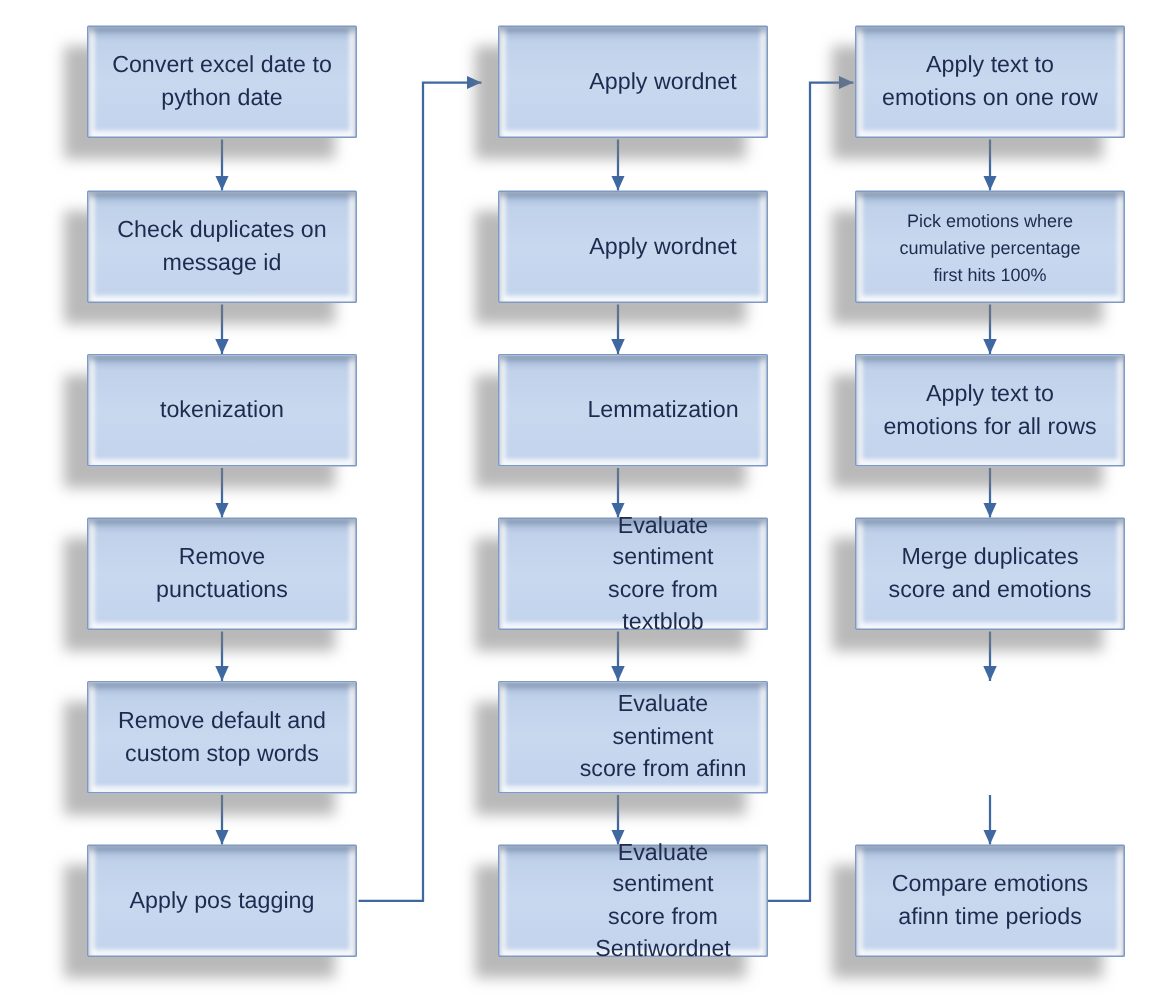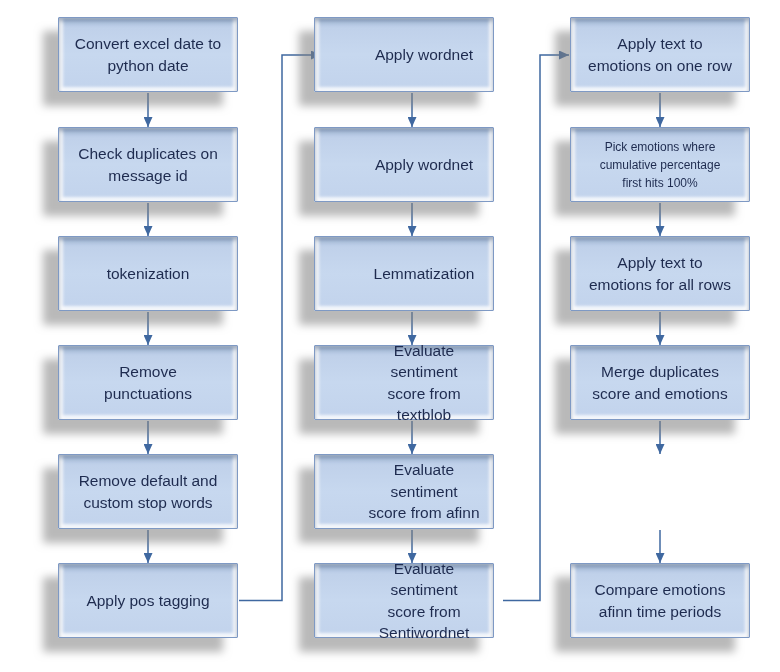--- a/index.html
+++ b/index.html
@@ -20,21 +20,21 @@
       -15px 14px 9px var(--shadow,rgba(127,127,127,0.55)),
       inset 0 3px 4px rgba(73,95,128,0.50),
       inset 4px 0 3px rgba(255,255,255,0.90),
       inset -4px 0 3px rgba(255,255,255,0.90),
       inset 0 -4px 3px rgba(255,255,255,0.80);
     font-size:15.5px;line-height:1.38;
   }
   .node .lbl{display:block;width:100%;white-space:pre-line;}
   .node.small{font-size:12px;line-height:1.5;}
   
-  .c0{left:58px;} .c1{left:314px;padding-left:48px;} .c2{left:570px;}
+  .c0{left:58px;} .c1{left:332px;padding-left:48px;} .c2{left:570px;}
   
   .r0{top:17px;} .r1{top:127px;} .r2{top:236px;} .r3{top:345px;} .r4{top:454px;} .r5{top:563px;}
 </style>
 </head>
 <body>
 
 <div class="canvas">
 
   <svg class="wires" width="780" height="672" viewBox="0 0 780 672" xmlns="http://www.w3.org/2000/svg">
     <defs>

